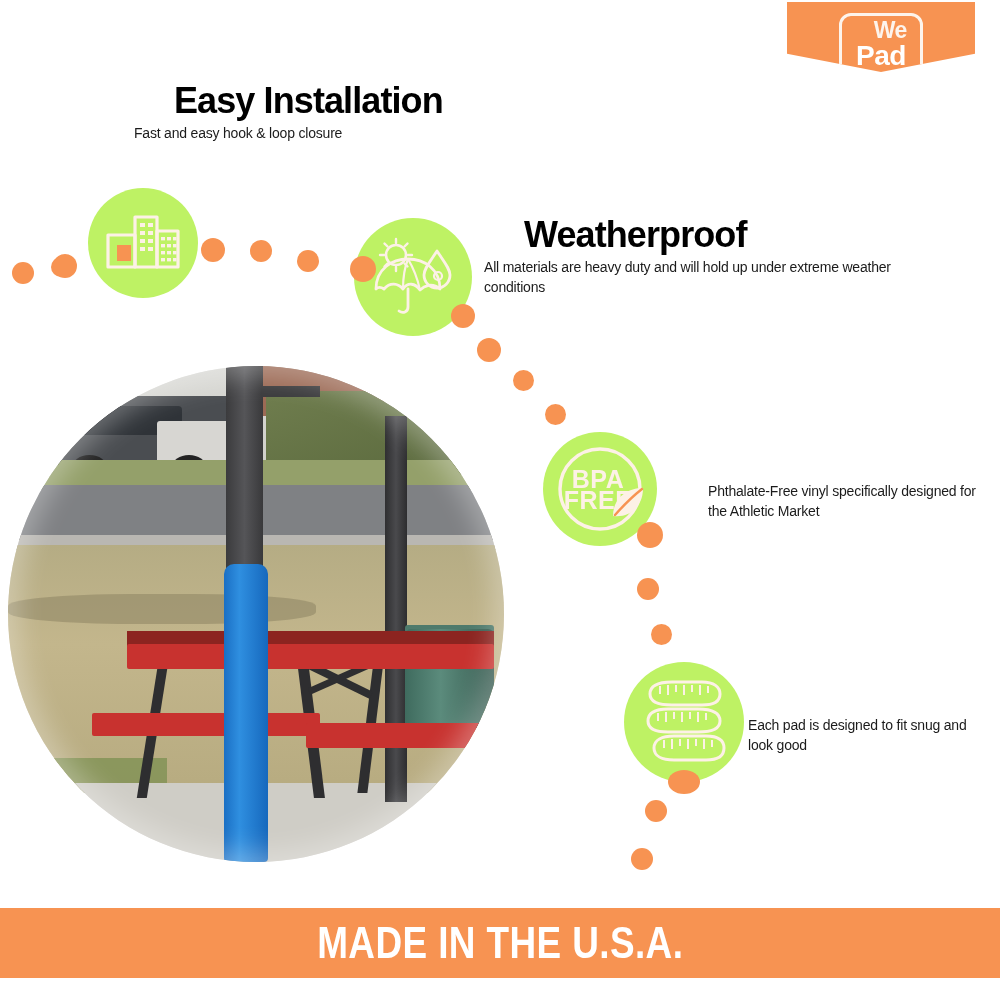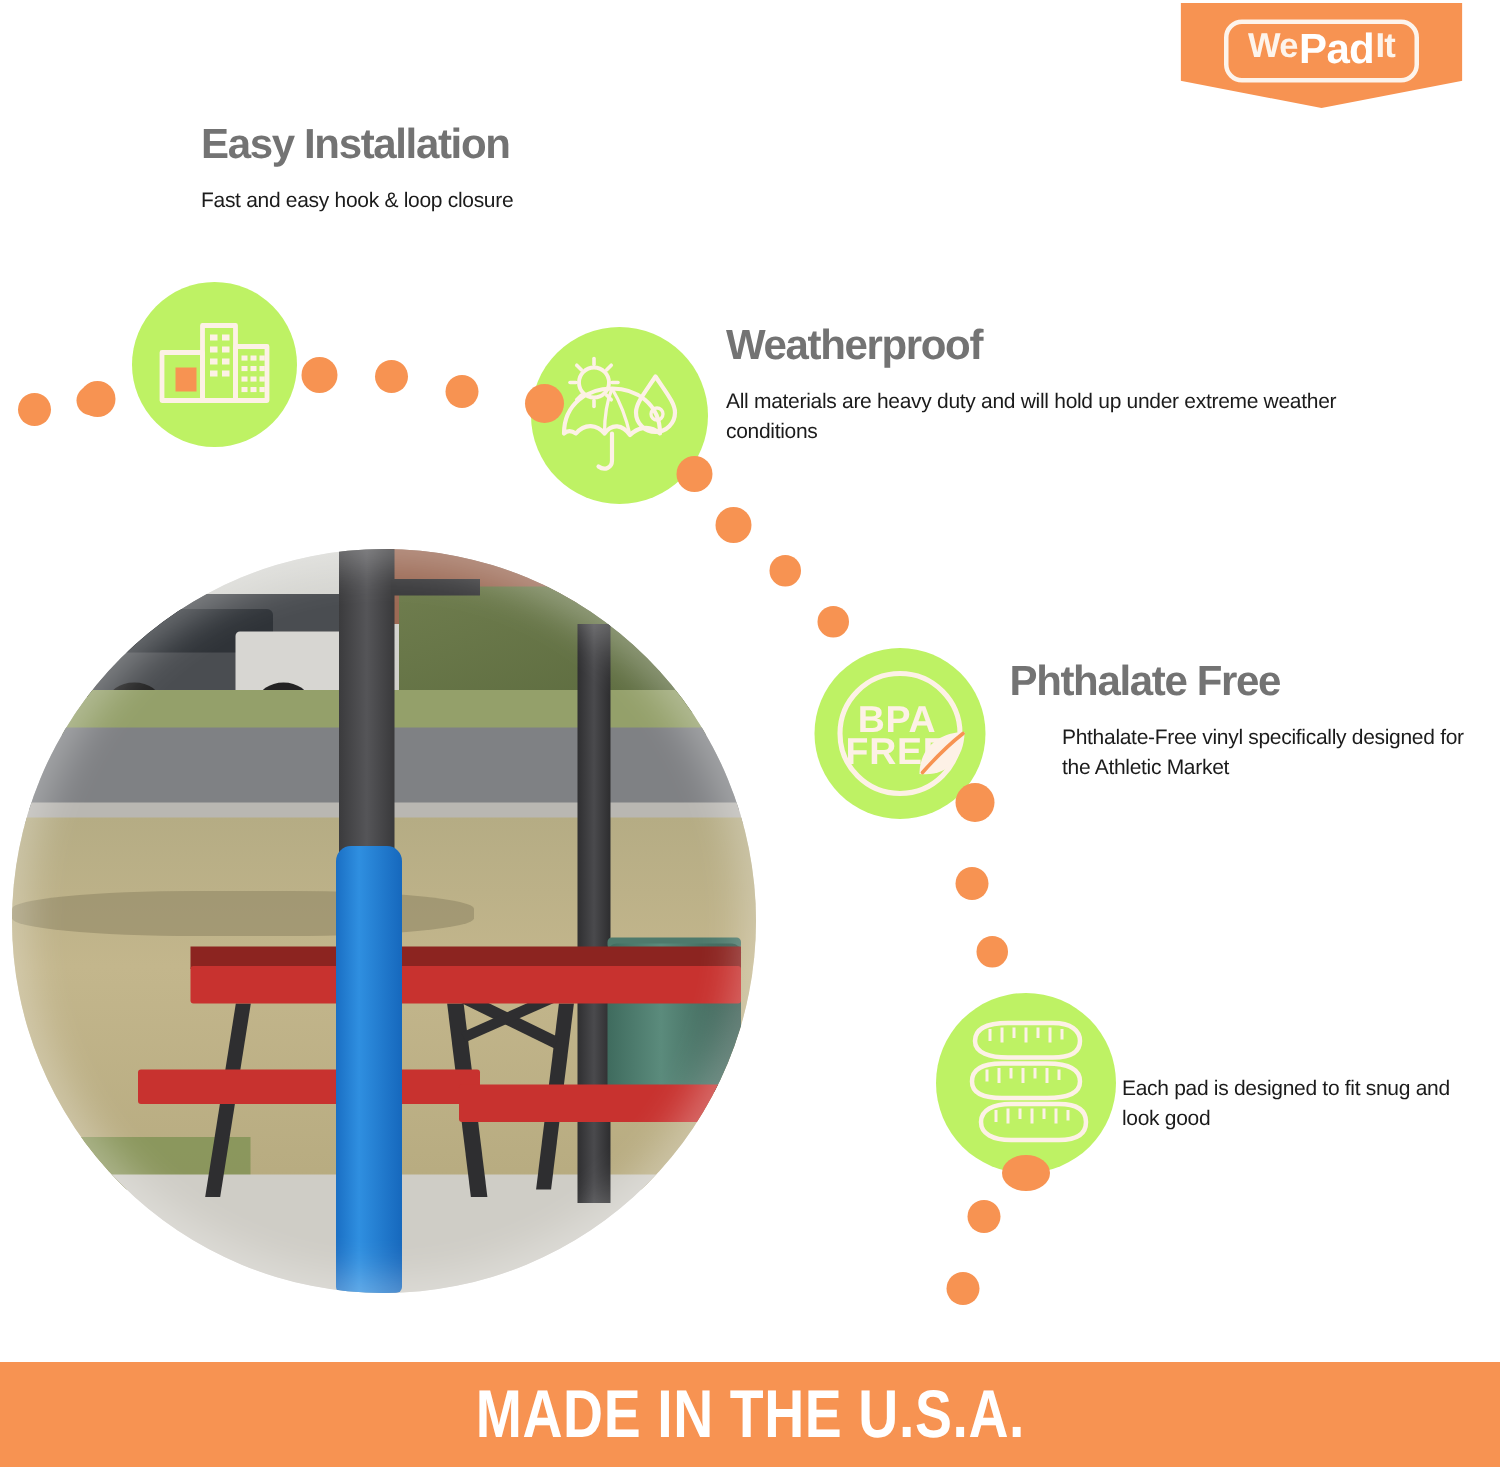--- a/index.html
+++ b/index.html
@@ -33,45 +33,47 @@
     display: flex;
     align-items: flex-start;
     justify-content: center;
   }
   .logo-inner {
     margin-top: 11px;
     border: 3px solid #fdf4ec;
     border-radius: 12px;
     padding: 3px 13px 5px 13px;
     display: flex;
-    align-items: flex-start;
+    align-items: flex-end;
     line-height: 1;
+    flex-direction: column;
   }
   .logo-we, .logo-it {
     color: #fdf4ec;
     font-size: 23px;
     font-weight: bold;
     letter-spacing: -0.5px;
   }
   .logo-pad {
     color: #ffffff;
     font-size: 28px;
     font-weight: bold;
     letter-spacing: -0.5px;
     padding: 0 1px;
   }
 
   
   .feat-title {
     position: absolute;
-    font-size: 28px;
+    font-size: 36px;
     font-weight: bold;
-    color: #737373;
+    color: #000000;
     letter-spacing: -0.9px;
     white-space: nowrap;
+    margin-left: 40px;
   }
   .feat-desc {
     position: absolute;
     font-size: 14px;
     font-weight: 400;
     color: #1b1b1b;
     line-height: 1.42;
     letter-spacing: -0.2px;
   }
 
@@ -361,21 +363,20 @@
 
   <div class="dot" style="left:645px; top:800px; width:22px; height:22px;"></div>
   <div class="dot" style="left:631px; top:848px; width:22px; height:22px;"></div>
 
   <div class="feat-title" id="title-1">Easy Installation</div>
   <div class="feat-desc" id="desc-1">Fast and easy hook &amp; loop closure</div>
 
   <div class="feat-title" id="title-2">Weatherproof</div>
   <div class="feat-desc" id="desc-2">All materials are heavy duty and will hold up under extreme weather conditions</div>
 
-  <div class="feat-title" id="title-3">Phthalate Free</div>
   <div class="feat-desc" id="desc-3">Phthalate-Free vinyl specifically designed for the Athletic Market</div>
 
   <div class="feat-desc" id="desc-4">Each pad is designed to fit snug and look good</div>
 
   <div id="photo-circle">
     <div class="ph ph-sky"></div>
     <div class="ph ph-bldg"></div>
     <div class="ph ph-bldg2"></div>
     <div class="ph ph-hedge"></div>
     <div class="ph ph-car"></div>

